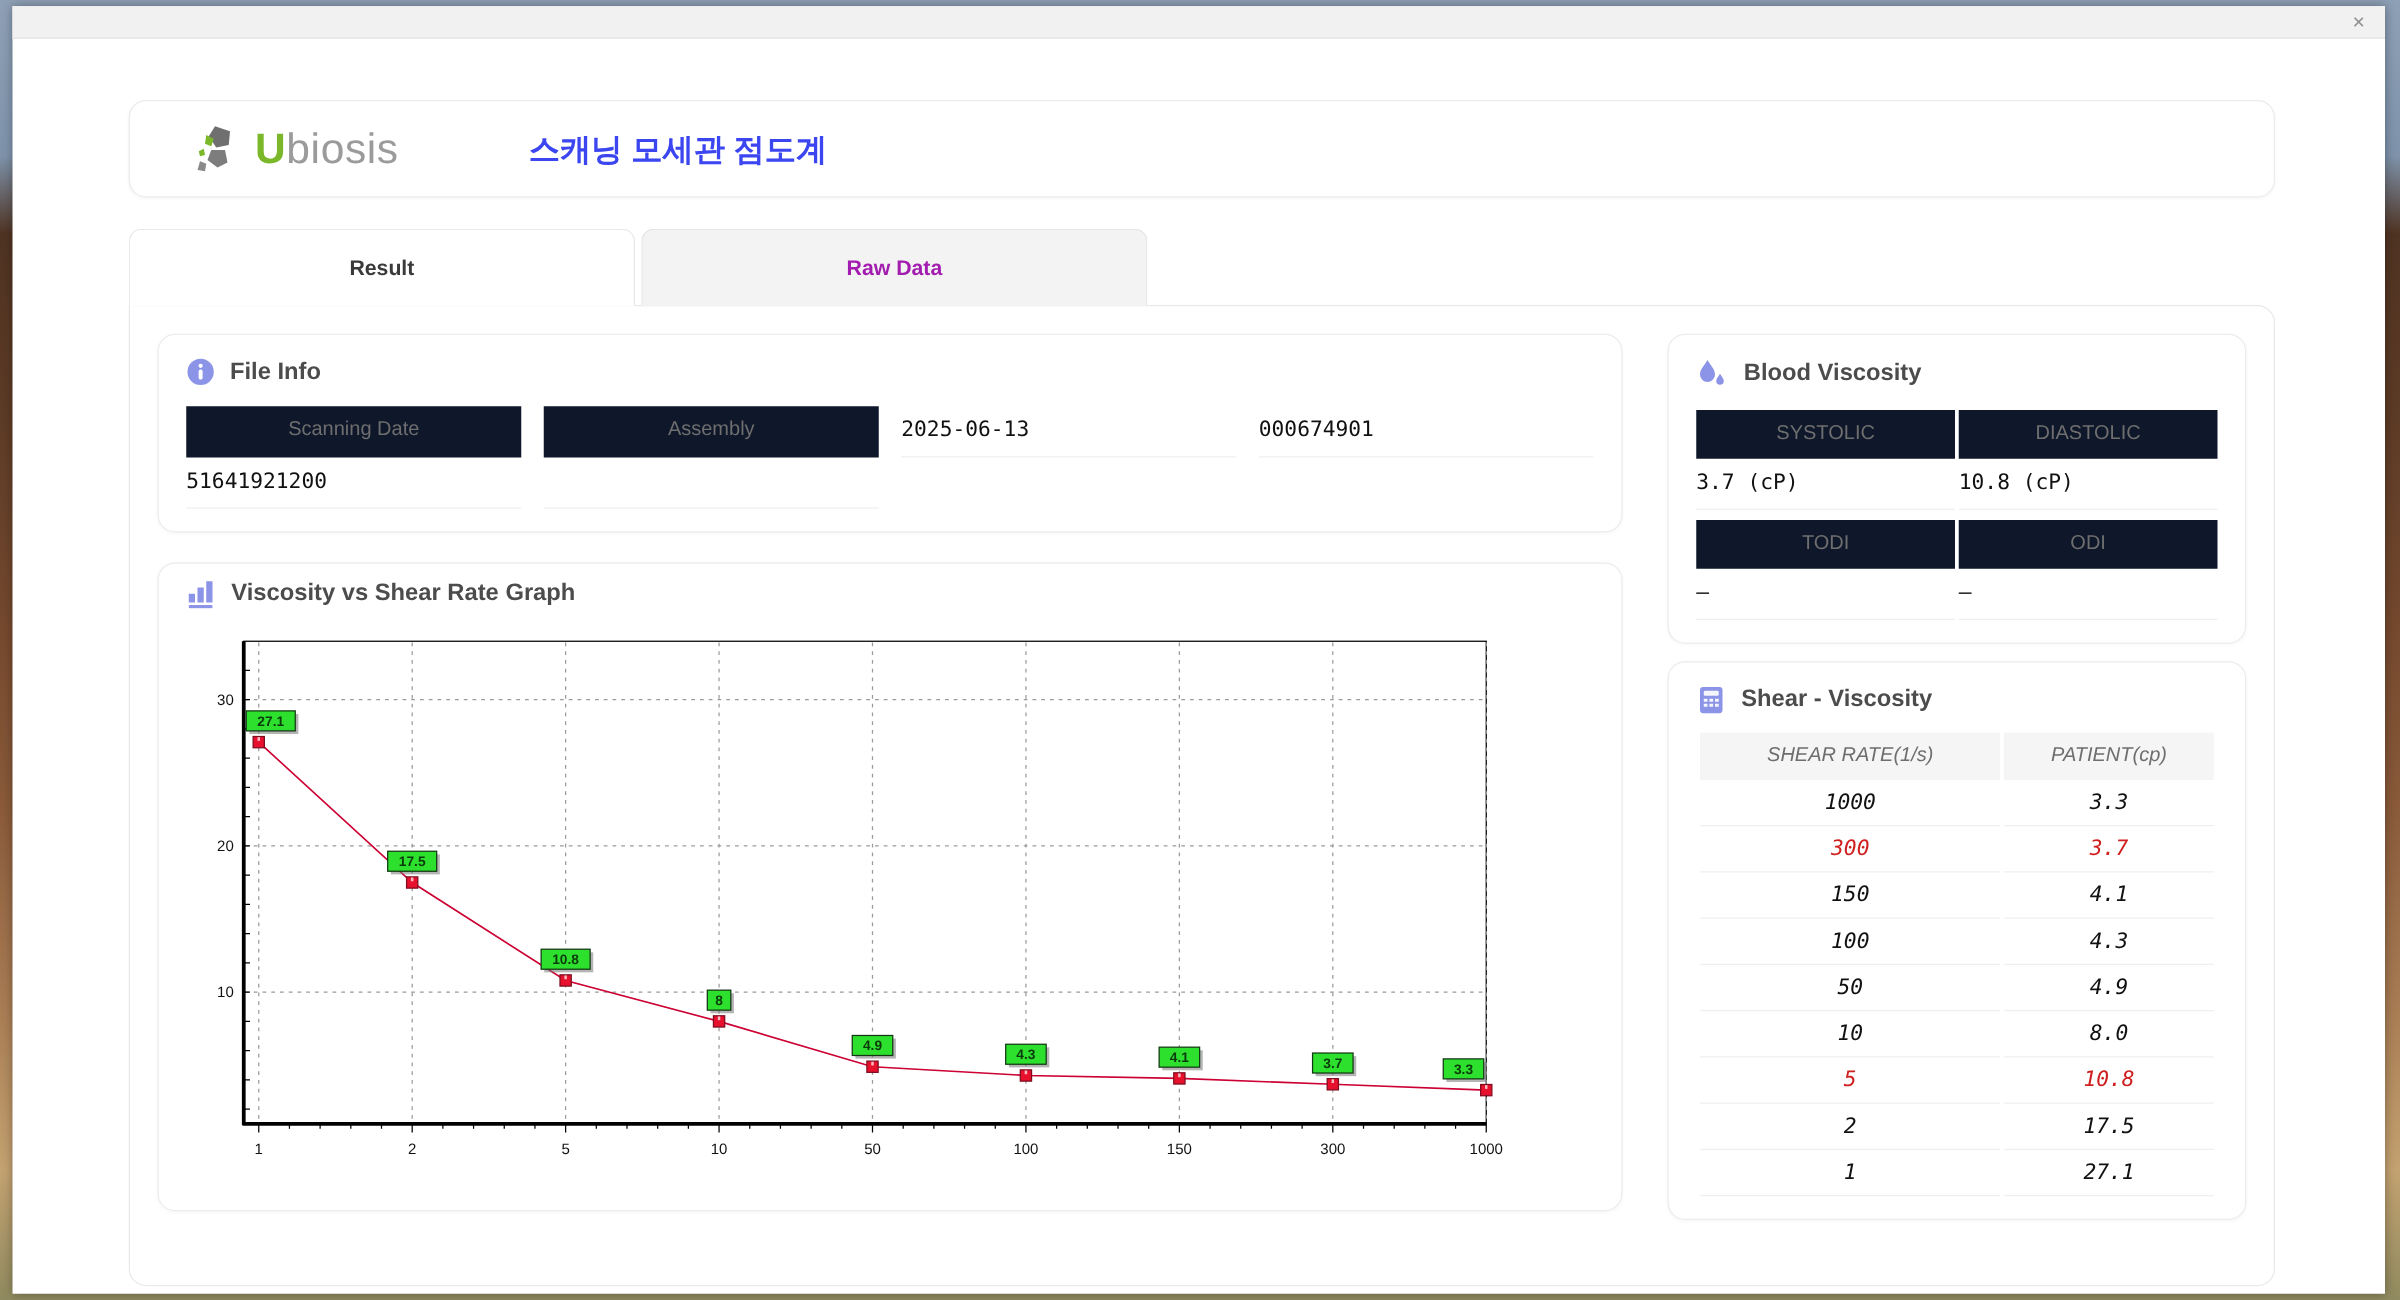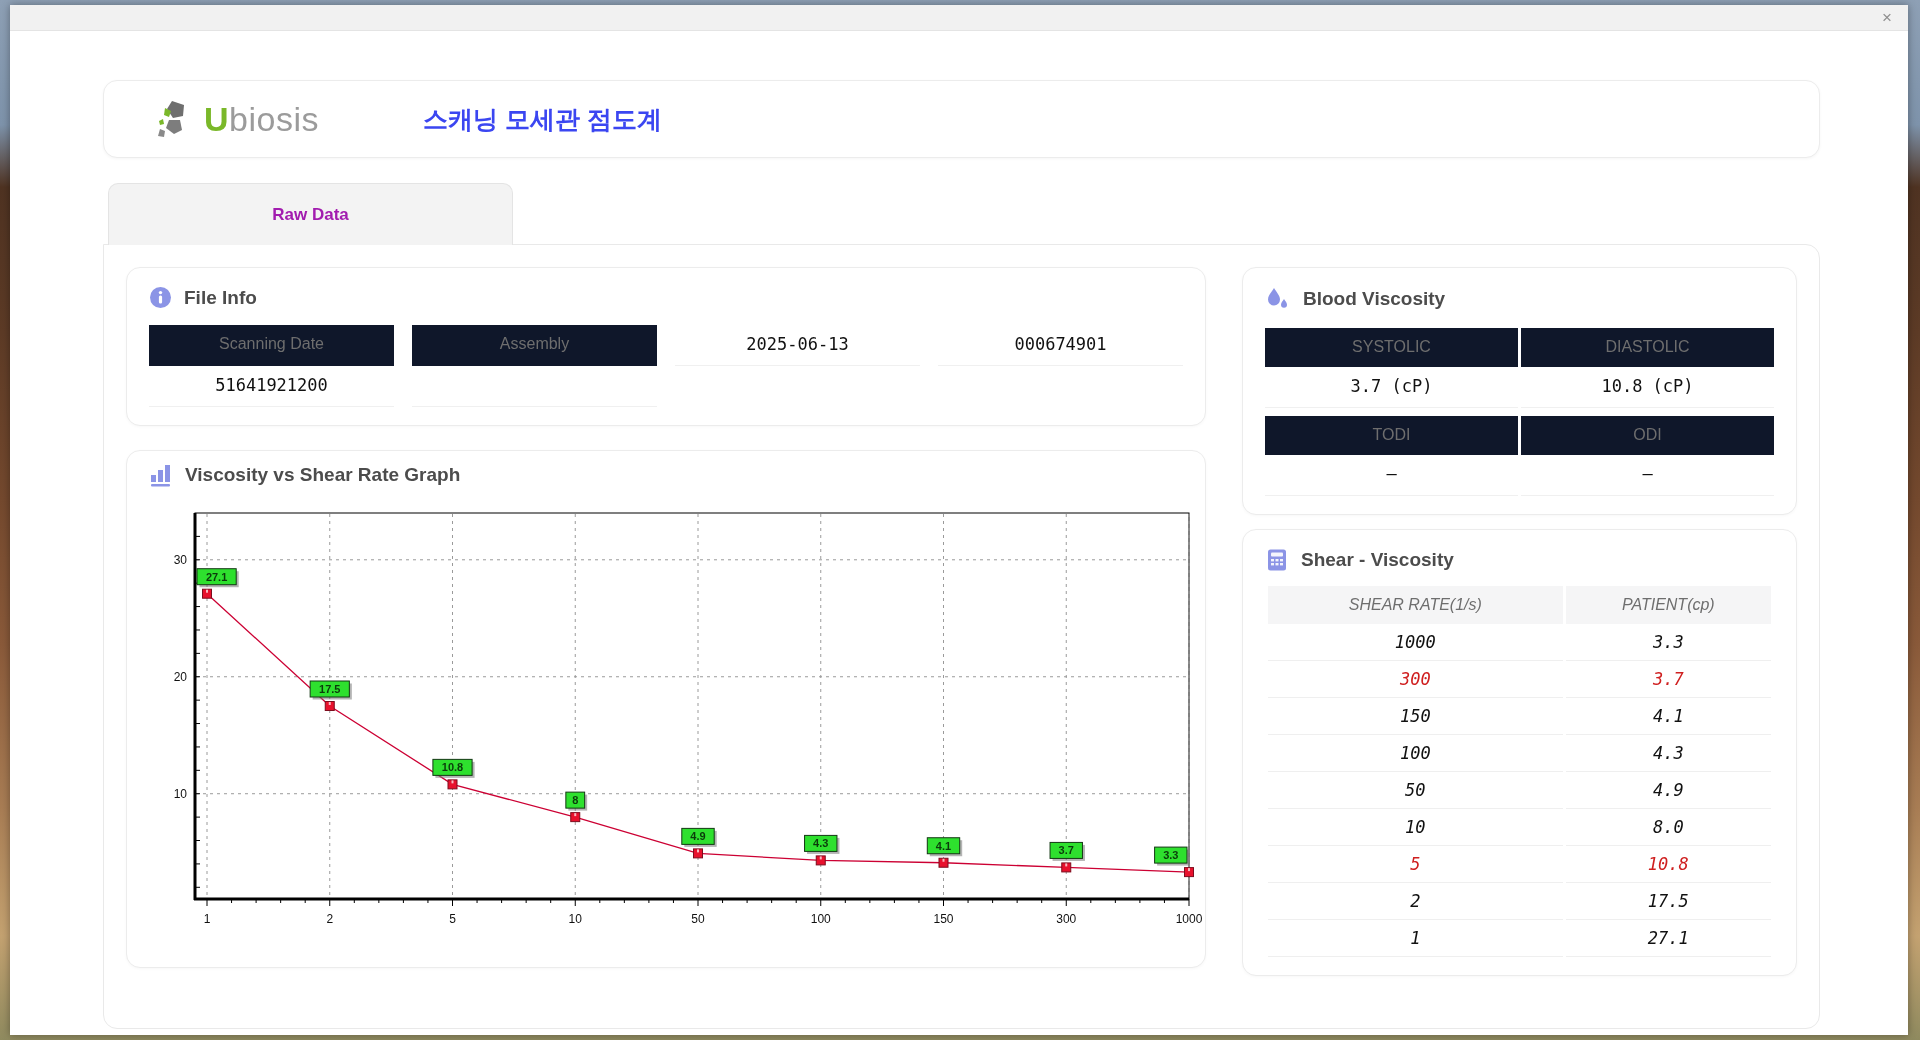--- a/index.html
+++ b/index.html
@@ -40,38 +40,38 @@
   }
   .tab.active { background:#fff; color:#3a3a3a; }
   .tab.inactive { background:#f3f3f3; color:#a21caf; margin-left:5px; border-color:#e4e4e4; }
 
   
   .panel {
     border:1px solid #e9e9e9; border-radius:0 14px 14px 14px; margin-top:-1px;
     background:#fff; position:relative; z-index:1; height:785px;
     padding:22px; display:flex; gap:36px;
   }
-  .col-left { width:1080px; flex:none; }
+  .col-left { width:1172px; flex:none; }
   .col-right { flex:1; }
 
   .card {
     border:1px solid #ececec; border-radius:14px; background:#fff;
     padding:18px 22px; box-shadow:0 1px 3px rgba(0,0,0,.03);
   }
   .card-title { display:flex; align-items:center; gap:12px; font-size:19px; font-weight:bold; color:#4c4c4c; }
   .icon-badge { flex:none; display:flex; align-items:center; justify-content:center; }
 
   
   .fi-grid { display:grid; grid-template-columns:repeat(4,1fr); gap:0 18px; margin-top:16px; }
   .cell-label {
     background:#0f172a; color:#6e6e6e; text-align:center; font-size:16px;
     padding:10px 0; min-height:39px;
   }
   .cell-value {
-    text-align:center; font-size:17px; color:#111; padding:9px 0 10px;
+    font-size:17px; color:#111; padding:9px 0 10px;
     font-family:"DejaVu Sans Mono", monospace; border-bottom:1px solid #f0f0f0; min-height:41px;
   }
 
   
   .bv-grid { display:grid; grid-template-columns:1fr 1fr; gap:0 3px; margin-top:16px; }
   .bv-grid.second { margin-top:8px; }
 
   
   .graph-card { margin-top:24px; padding:12px 22px; }
   .chart-wrap { margin-top:12px; }
@@ -108,20 +108,21 @@
             <polygon points="10,30 15,32 14,38 8,37" fill="#8a8a8a"></polygon>
             <polygon points="9,22 13,20 14,25 10,26" fill="#7ab829"></polygon>
           </svg>
         </span>
         <span class="brand-text"><span class="brand-u">U</span><span class="brand-rest">biosis</span></span>
       </div>
       <div class="app-title">스캐닝 모세관 점도계</div>
     </div>
 
     <div class="tabs">
+      <div class="tab active">Result</div>
       <div class="tab inactive">Raw Data</div>
     </div>
 
     <div class="panel">
 
       <div class="col-left">
 
         <div class="card">
           <div class="card-title">
             <span class="icon-badge">

